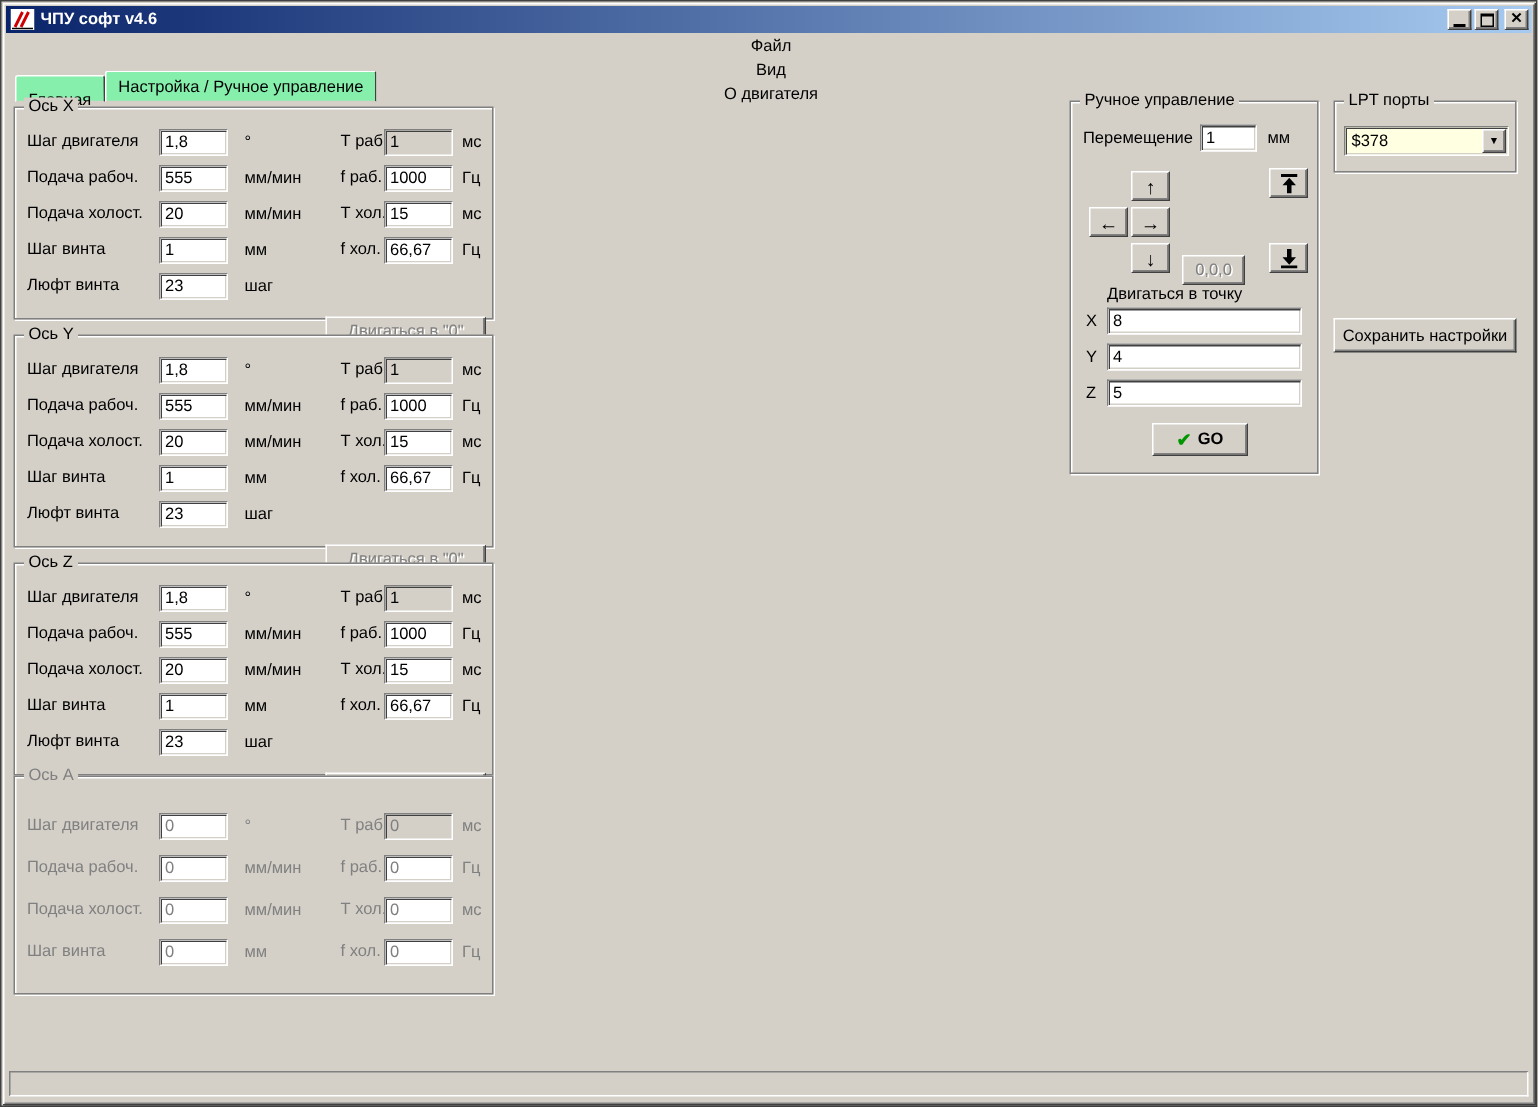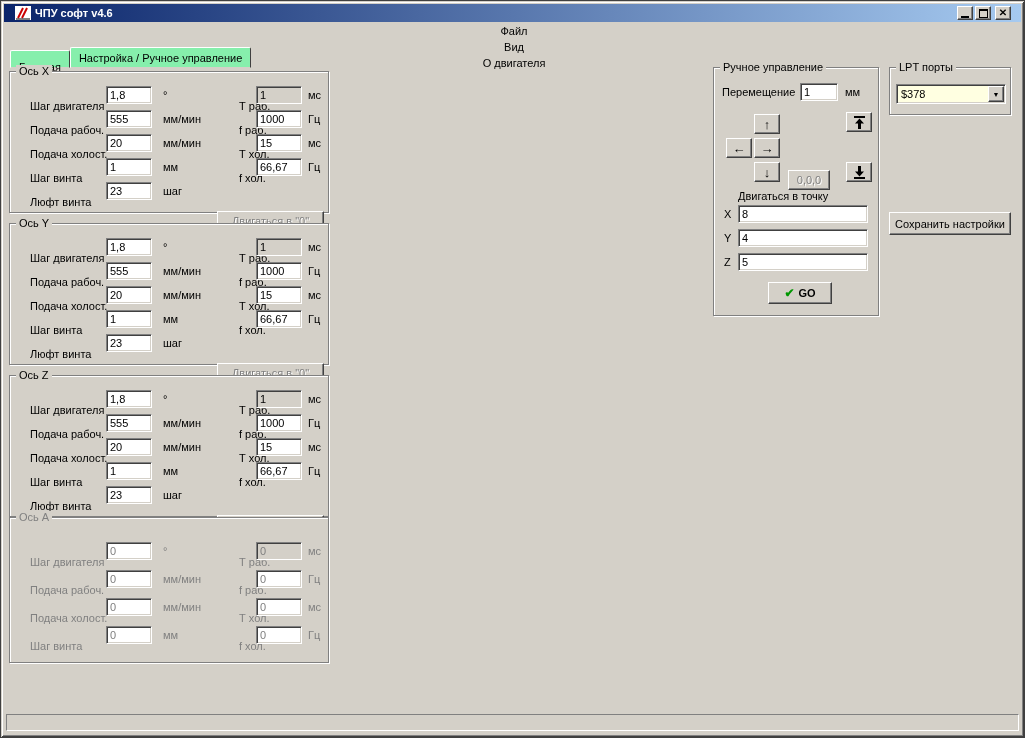--- a/index.html
+++ b/index.html
@@ -16,21 +16,21 @@
     position: absolute; inset: 0;
     background: #d4d0c8;
     box-shadow: inset 1px 1px 0 #d4d0c8, inset -1px -1px 0 #404040,
                 inset 2px 2px 0 #ffffff, inset -2px -2px 0 #808080;
     border: 1px solid #404040;
   }
   
   .titlebar {
     position: absolute; left: 3px; top: 3px; right: 3px; height: 18px;
     background: linear-gradient(to right, #0a246a, #a6caf0);
-    display: flex; align-items: center; padding: 0 10px;
+    display: flex; align-items: center; padding: 0 2px;
   }
   .app-icon { margin-left: 1px; flex: 0 0 auto; }
   .title-text { color: #fff; font-weight: bold; margin-left: 4px; flex: 1 1 auto; white-space: nowrap; overflow: hidden; }
   .tb-btn {
     width: 16px; height: 14px; margin-left: 2px;
     background: #d4d0c8;
     border: 1px solid; border-color: #fff #404040 #404040 #fff;
     box-shadow: inset -1px -1px 0 #808080;
     display: flex; align-items: center; justify-content: center;
     flex: 0 0 auto;
@@ -61,21 +61,21 @@
     border: 1px solid #808080;
     box-shadow: 1px 1px 0 #ffffff, inset 1px 1px 0 #ffffff;
     background: #d4d0c8;
   }
   .legend {
     position: absolute; top: -7px; left: 6px;
     background: #d4d0c8; padding: 0 3px; white-space: nowrap;
   }
   .axis { width: 320px; left: 8px; }
   .arow { position: absolute; left: 0; width: 100%; height: 18px; }
-  .arow .lbl { position: absolute; left: 8px; top: 14px; white-space: nowrap; margin-left: 12px; }
+  .arow .lbl { position: absolute; left: 8px; top: 2px; white-space: nowrap; }
   .arow .lbl2 { left: 217px; }
   .arow .unit { position: absolute; top: 3px; white-space: nowrap; }
   .arow .u1 { left: 153px; }
   .arow .u2 { left: 298px; }
   
   .edit {
     position: absolute; top: 0;
     height: 18px; width: 46px;
     background: #fff; color: #000;
     border: 1px solid; border-color: #808080 #fff #fff #808080;

